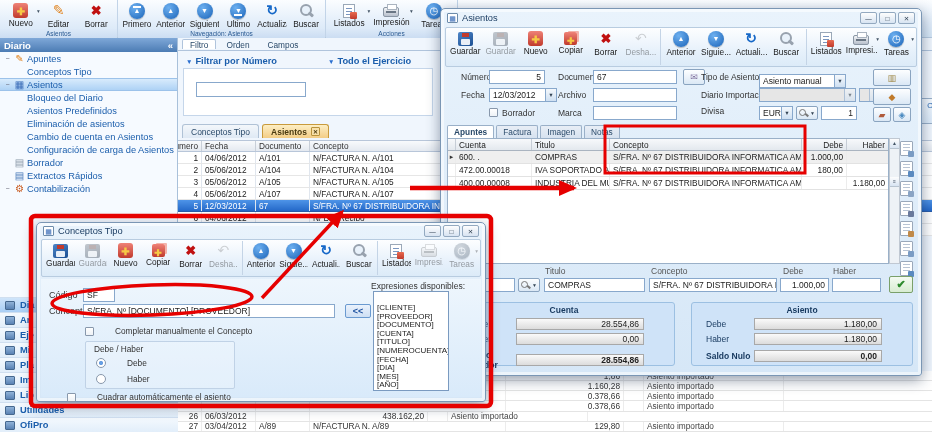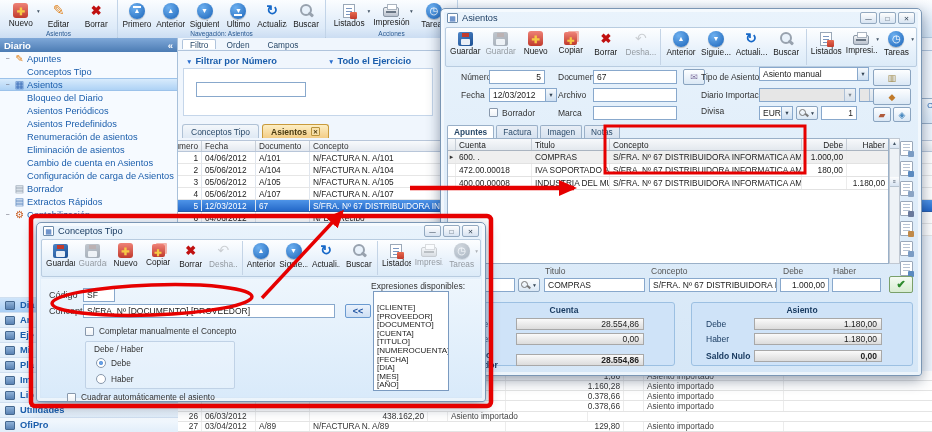--- a/index.html
+++ b/index.html
@@ -146,21 +146,21 @@
   .tpanel .ptitle{text-align:center;font-weight:bold;font-size:8.5px;color:#16385e;padding-top:2px}
   .trow{position:absolute;display:flex;align-items:center}
   .trow .tlab{width:62px;font-size:8.5px;color:#16385e;padding-left:14px}
   .trow.bold .tlab,.trow.bold .vbox{font-weight:bold}
   .chkbtn{position:absolute;border:1px solid #7aa06a;border-radius:2px;background:linear-gradient(#f4fbf2,#d8ecd2);color:#2d8a2d;font-size:11px;font-weight:bold;display:flex;align-items:center;justify-content:center;cursor:pointer}
 
   
   .dbody{position:absolute;left:4px;right:4px;top:56px;bottom:4px;background:linear-gradient(#eef6fd,#d9eafa);border-radius:0 0 2px 2px}
   .gbx{position:absolute;border:1px solid #c0d2e6;border-radius:2px;background:rgba(255,255,255,.25)}
   .gbx .gtit{position:absolute;left:8px;top:2px;font-size:8.3px;color:#333}
-  .chkrow{position:absolute;display:flex;align-items:center;gap:5px;font-size:8.3px;color:#333;cursor:pointer}
+  .chkrow{position:absolute;display:flex;align-items:center;gap:21px;font-size:8.3px;color:#333;cursor:pointer}
   .insbtn{position:absolute;height:14px;border:1px solid #6a9ad0;border-radius:2px;background:linear-gradient(#eaf2fc,#cfe0f4);color:#1a4f9e;font-weight:bold;font-size:9px;display:flex;align-items:center;justify-content:center;cursor:pointer}
   .xlabel{position:absolute;font-size:8.5px;color:#333}
   .xlist{position:absolute;background:#fff;border:1px solid #7a9ac0;font-size:8px;line-height:8.6px;padding:12px 3px;overflow:hidden}
   .xitem{white-space:nowrap;cursor:pointer}
 
   .edge{position:absolute;background:linear-gradient(#f4f9fe,#dcebfa);border:1px solid #9ab0c8;font-size:7.5px;color:#1b5eac;display:flex;align-items:flex-start;justify-content:center;padding-top:2px}
   .anno{position:absolute;left:0;top:0;pointer-events:none}
 </style>
 </head>
 <body>
@@ -283,37 +283,27 @@
           <span class="si" data-sicon="grid"></span>
           <span class="slabel">Asientos</span>
         </div>
 
         <div class="sitem">
           <span class="exp"></span>
           <span class="si"></span>
           <span class="slabel">Bloqueo del Diario</span>
         </div>
 
-        <div class="sitem">
-          <span class="exp"></span>
-          <span class="si"></span>
-          <span class="slabel">Asientos Periódicos</span>
-        </div>
 
         <div class="sitem">
           <span class="exp"></span>
           <span class="si"></span>
           <span class="slabel">Asientos Predefinidos</span>
         </div>
 
-        <div class="sitem">
-          <span class="exp"></span>
-          <span class="si"></span>
-          <span class="slabel">Renumeración de asientos</span>
-        </div>
 
         <div class="sitem">
           <span class="exp"></span>
           <span class="si"></span>
           <span class="slabel">Eliminación de asientos</span>
         </div>
 
         <div class="sitem">
           <span class="exp"></span>
           <span class="si"></span>
@@ -657,21 +647,21 @@
         </div>
       </div>
 
     <div class="abs" style="left:0;top:58px;width:482px;height:58px">
       <span class="lbl" style="left:20px;top:5px">Número</span>
       <div class="inp r abs" style="left:48px;top:3px;width:56px;height:14px">5</div>
       <span class="lbl" style="left:117px;top:5px">Documento</span>
       <div class="inp abs" style="left:152px;top:3px;width:84px;height:14px">67</div>
       <div class="sqbtn" style="left:242px;top:2px;width:22px;height:16px;color:#7a6a9a">✉</div>
       <span class="lbl" style="left:260px;top:5px">Tipo de Asiento</span>
-      <div class="combo" style="left:318px;top:0;width:110px">
+      <div class="combo" style="left:318px;top:7px;width:87px">
         <span class="val">Asiento manual</span>
         <span class="cbtn">▼</span>
       </div>
 
       <span class="lbl" style="left:20px;top:23px">Fecha</span>
       <div class="combo" style="left:48px;top:21px;width:68px">
         <span class="val">12/03/2012</span>
         <span class="cbtn">▼</span>
       </div>
       <span class="lbl" style="left:117px;top:23px">Archivo</span>

